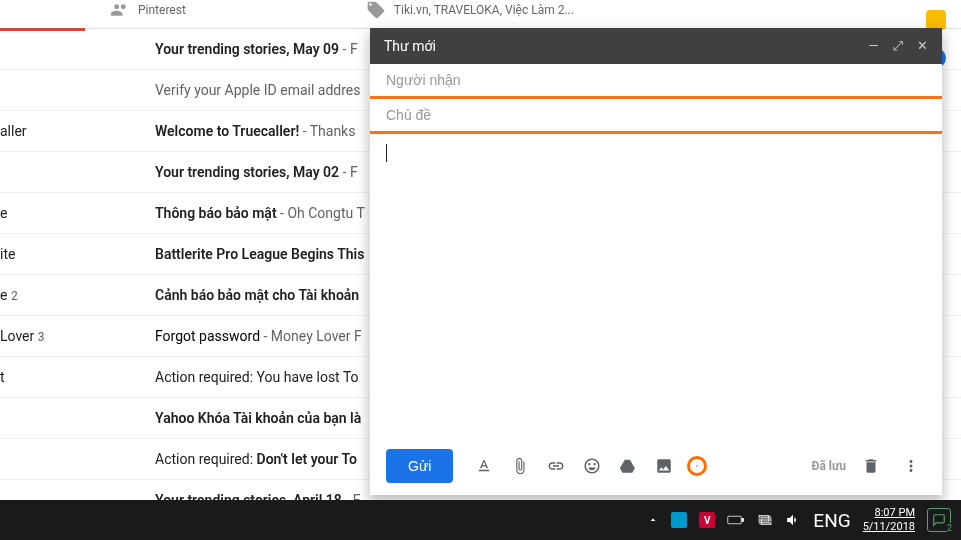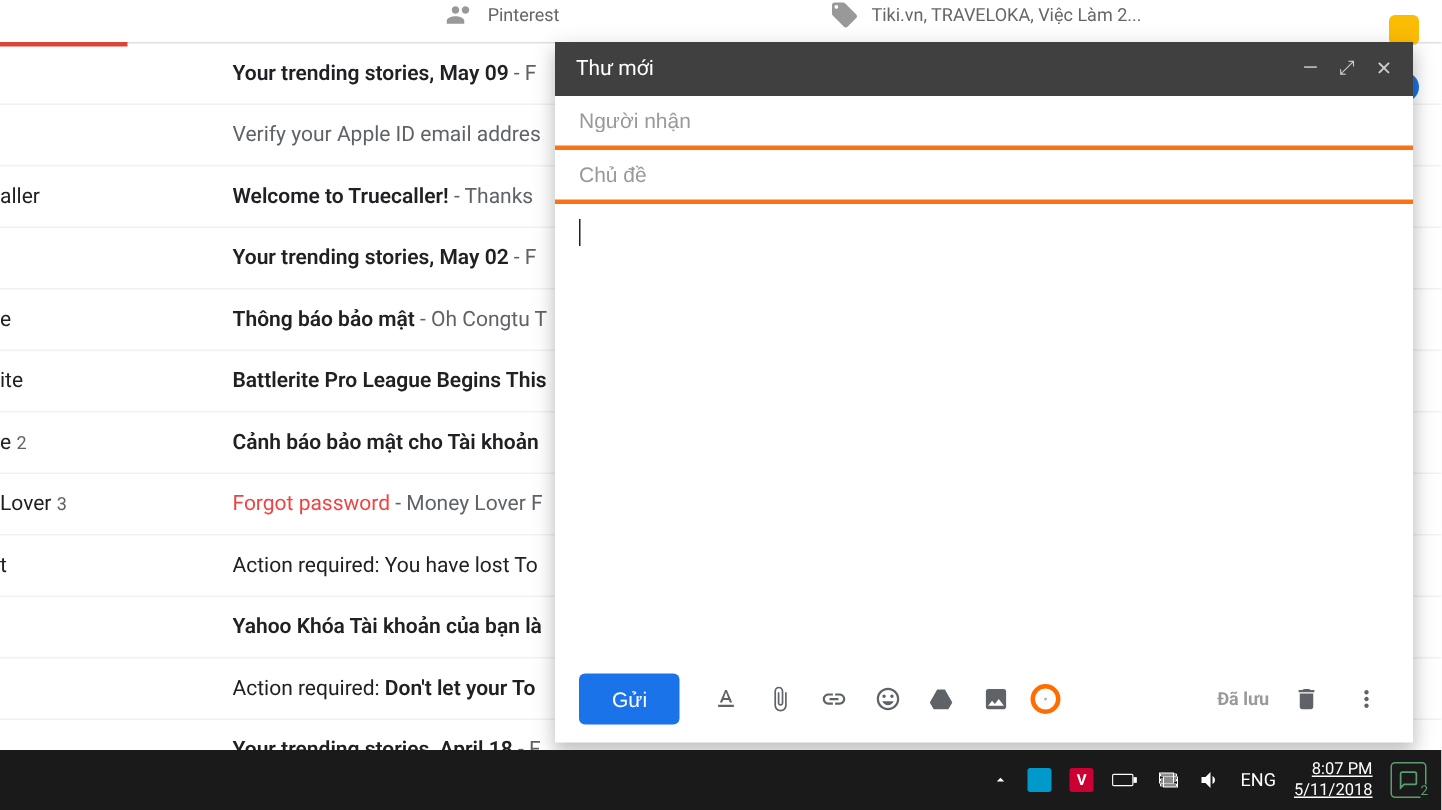--- a/index.html
+++ b/index.html
@@ -18,21 +18,20 @@
       position: absolute;
       left: 0;
       top: 0;
       width: 100%;
       background: #fff;
     }
     .top-labels {
       display: flex;
       padding: 0 20px 8px 110px;
       border-bottom: 1px solid #e0e0e0;
-      justify-content: flex-end;
     }
     .label-item {
       display: flex;
       align-items: center;
       gap: 8px;
       margin-right: 180px;
       color: #666;
       font-size: 12px;
     }
     .label-icon {
@@ -224,21 +223,21 @@
     }
     .taskbar-right {
       margin-left: auto;
       display: flex;
       align-items: center;
       gap: 12px;
       padding-right: 10px;
     }
     .tray-icon {
       color: #fff;
-      font-size: 12px;
+      font-size: 19px;
     }
     .taskbar-clock {
       text-align: right;
       font-size: 11px;
       line-height: 1.3;
       text-decoration: underline;
     }
     .notif-badge {
       width: 24px;
       height: 24px;
@@ -302,21 +301,21 @@
   <div class="email-row">
     <div class="email-sender">ite</div>
     <div class="email-subject"><span class="bold">Battlerite Pro League Begins This</span></div>
   </div>
   <div class="email-row">
     <div class="email-sender"><span>e</span> <span class="count-badge">2</span></div>
     <div class="email-subject"><span class="bold">Cảnh báo bảo mật cho Tài khoản</span></div>
   </div>
   <div class="email-row">
     <div class="email-sender"><span>Lover</span> <span class="count-badge">3</span></div>
-    <div class="email-subject"><span class="snippet" style="color:#ef4444">Forgot password</span><span class="snippet"> - Money Lover F</span></div>
+    <div class="email-subject"><span class="snippet" style="color:#000000">Forgot password</span><span class="snippet"> - Money Lover F</span></div>
   </div>
   <div class="email-row">
     <div class="email-sender">t</div>
     <div class="email-subject"><span class="snippet" style="color:#202124">Action required: You have lost To</span></div>
   </div>
   <div class="email-row">
     <div class="email-sender"></div>
     <div class="email-subject"><span class="bold">Yahoo Khóa Tài khoản của bạn là</span></div>
   </div>
   <div class="email-row">

